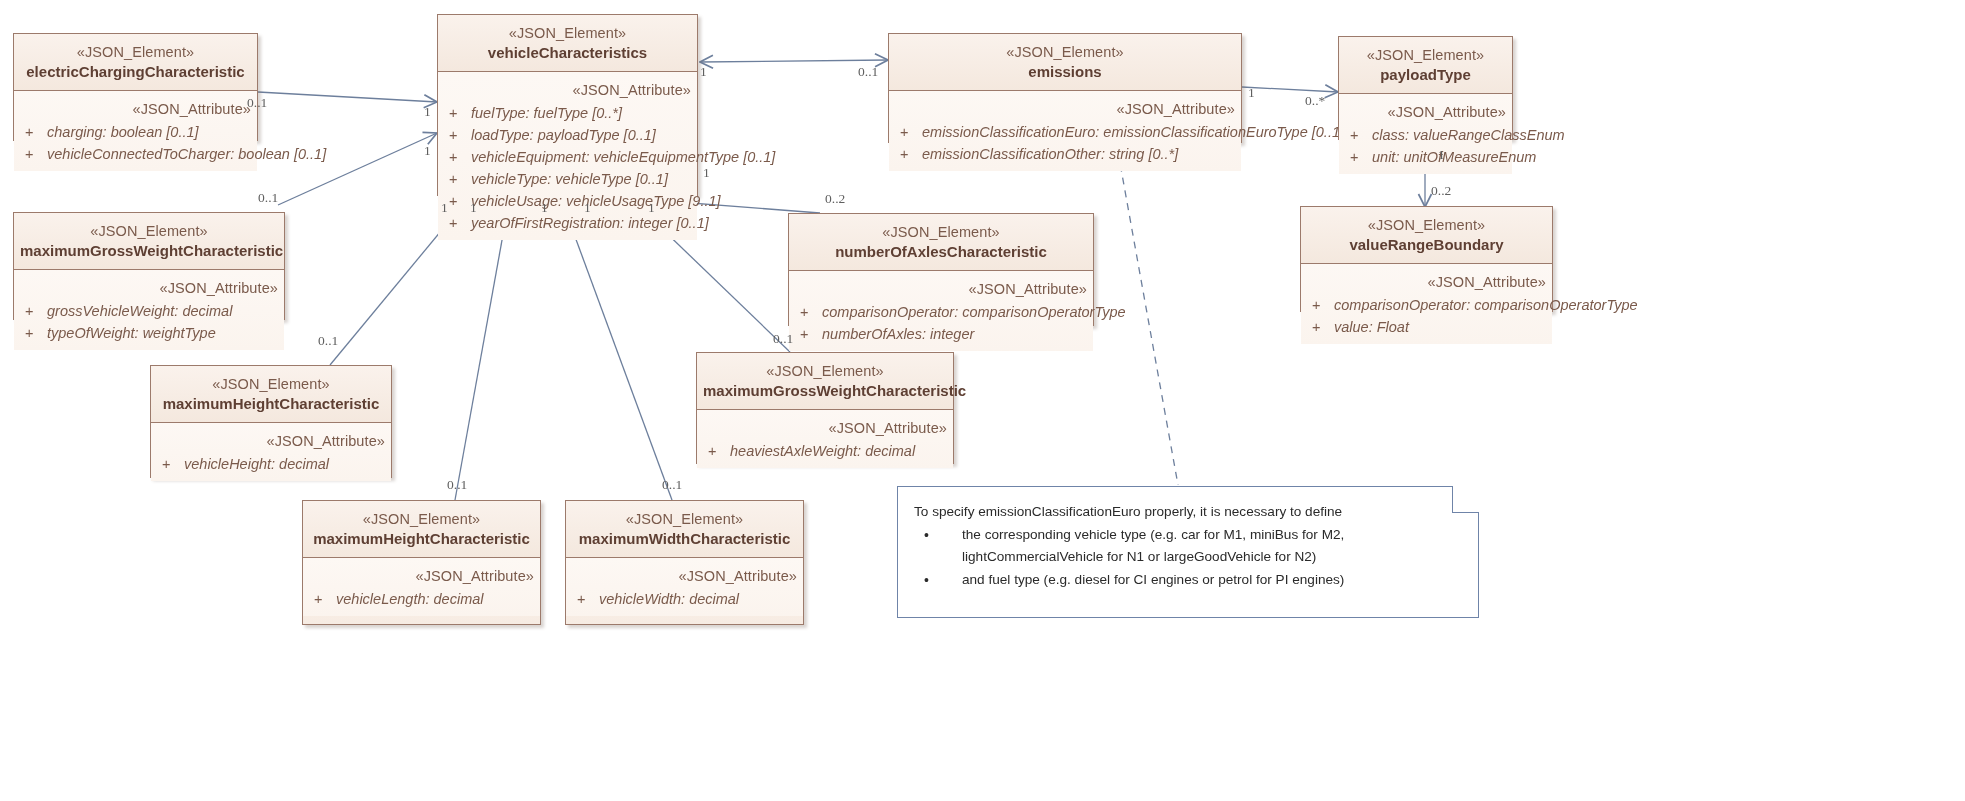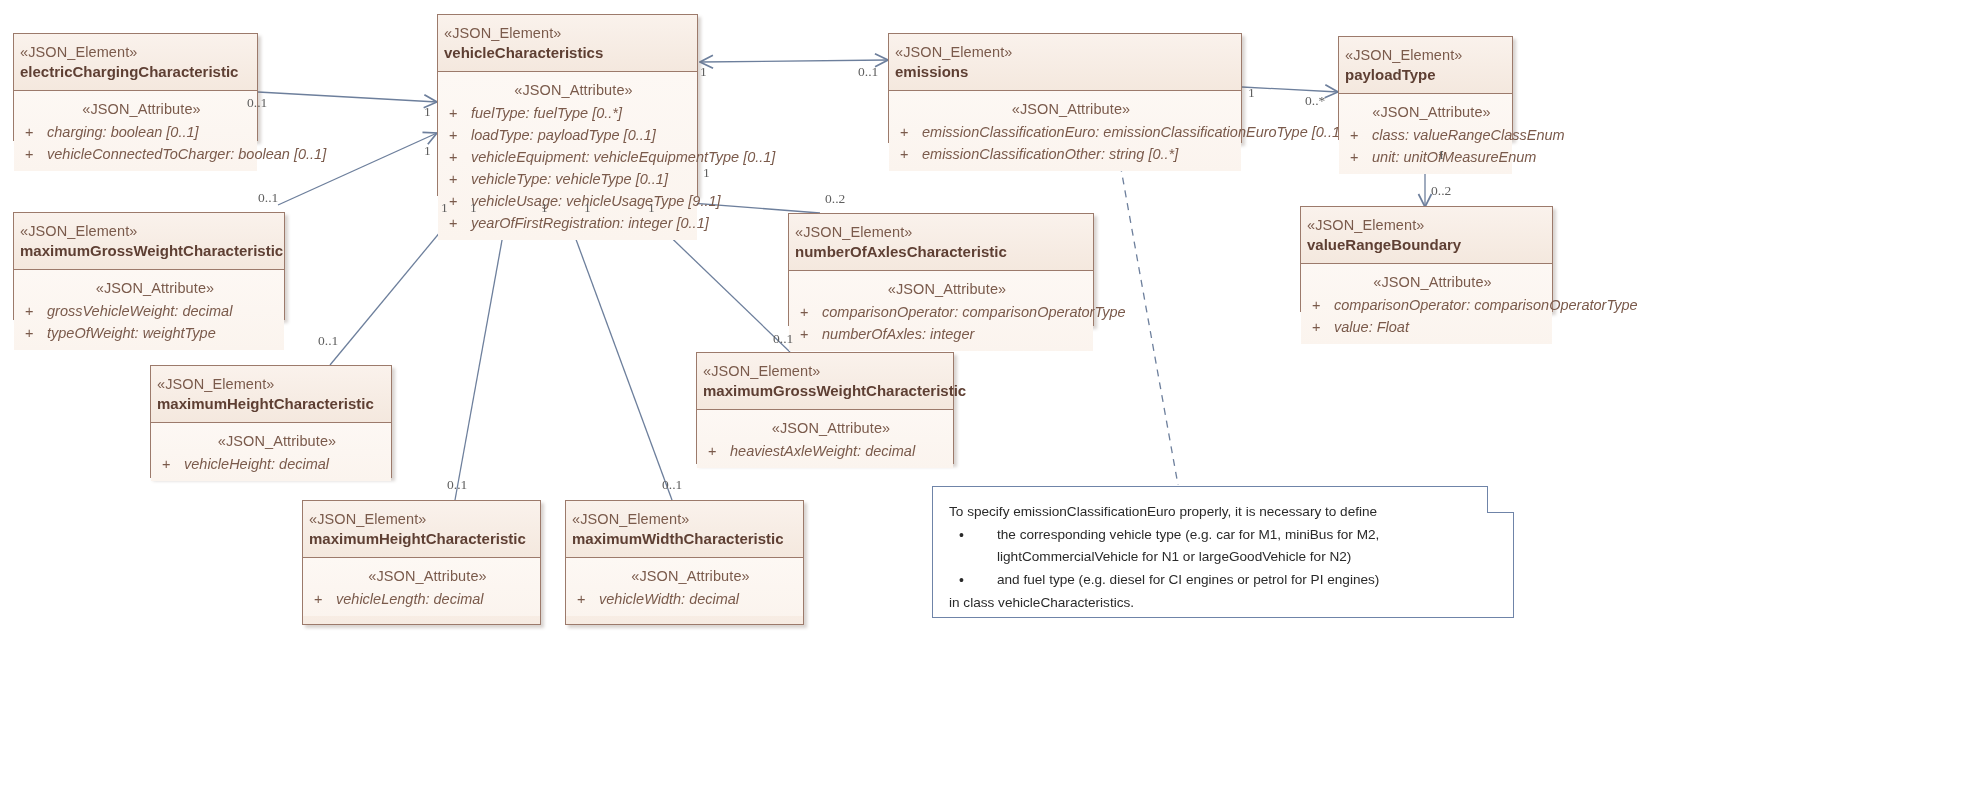--- a/index.html
+++ b/index.html
@@ -15,35 +15,35 @@
   
   .umlclass{
     position:absolute;
     background:linear-gradient(to bottom,#fbf4ee 0%,#f7ece3 100%);
     border:1px solid #9c7a6b;
     box-shadow:3px 3px 3px rgba(120,100,90,.28);
     box-sizing:border-box;
   }
   .uml-head{
     padding:9px 6px 8px 6px;
-    text-align:left;
+    text-align:center;
     border-bottom:1px solid #9c7a6b;
     background:linear-gradient(to bottom,#faf2ec 0%,#f4e8de 100%);
   }
   .stereo{
     font-size:14.5px;color:#7a5a4b;letter-spacing:.1px;line-height:1.25;
   }
   .cname{
     font-size:15px;font-weight:bold;color:#5e3f33;line-height:1.3;margin-top:1px;
   }
   .uml-body{
     padding:9px 6px 6px 6px;
     background:linear-gradient(to bottom,#fdf8f4 0%,#fbf4ee 100%);
   }
-  .uml-body .stereo{text-align:center;padding-left:12px;margin-bottom:3px;}
+  .uml-body .stereo{text-align:right;padding-left:12px;margin-bottom:3px;}
   .attr{
     display:flex;font-size:14.5px;color:#7a5a4b;line-height:1.52;white-space:nowrap;
   }
   .attr .vis{width:22px;flex:0 0 22px;text-align:left;padding-left:5px;}
   .attr .sig{flex:1 1 auto;font-style:italic;}
 
   
   .mult{
     position:absolute;font-size:13.5px;color:#5f5f5f;
     font-family:"Liberation Serif","DejaVu Serif",serif;
@@ -320,29 +320,28 @@
   <span class="mult" style="left:773px;top:331px;">0..1</span>
   <span class="mult" style="left:648px;top:200px;">1</span>
   <span class="mult" style="left:858px;top:64px;">0..1</span>
   <span class="mult" style="left:700px;top:64px;">1</span>
   <span class="mult" style="left:1305px;top:93px;">0..*</span>
   <span class="mult" style="left:1248px;top:85px;">1</span>
   <span class="mult" style="left:1438px;top:147px;">1</span>
   <span class="mult" style="left:1431px;top:183px;">0..2</span>
   <span class="mult" style="left:424px;top:143px;">1</span>
 
-  <div class="note" style="left:932px;top:486px;width:582px;height:132px;">
+  <div class="note" style="left:897px;top:486px;width:582px;height:132px;">
     <div class="corner"></div>
     <p>To specify emissionClassificationEuro properly, it is necessary to define</p>
     <ul>
       <li>
         <span class="bullet">•</span>
         <span>the corresponding vehicle type  (e.g. car for M1, miniBus for M2, lightCommercialVehicle for N1 or largeGoodVehicle for N2)</span>
       </li>
       <li>
         <span class="bullet">•</span>
         <span>and fuel type (e.g. diesel for CI engines or petrol for PI engines)</span>
       </li>
     </ul>
-    <p>in class vehicleCharacteristics.</p>
   </div>
 
 </div>
 
 </body></html>

